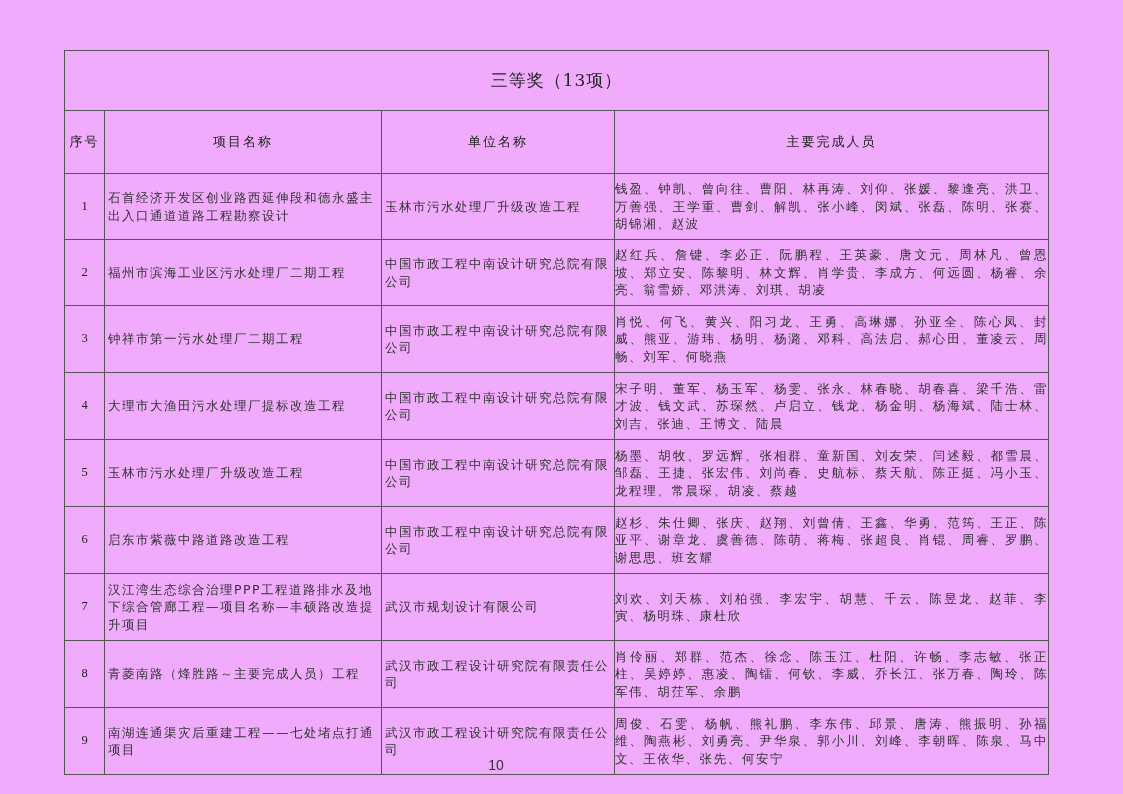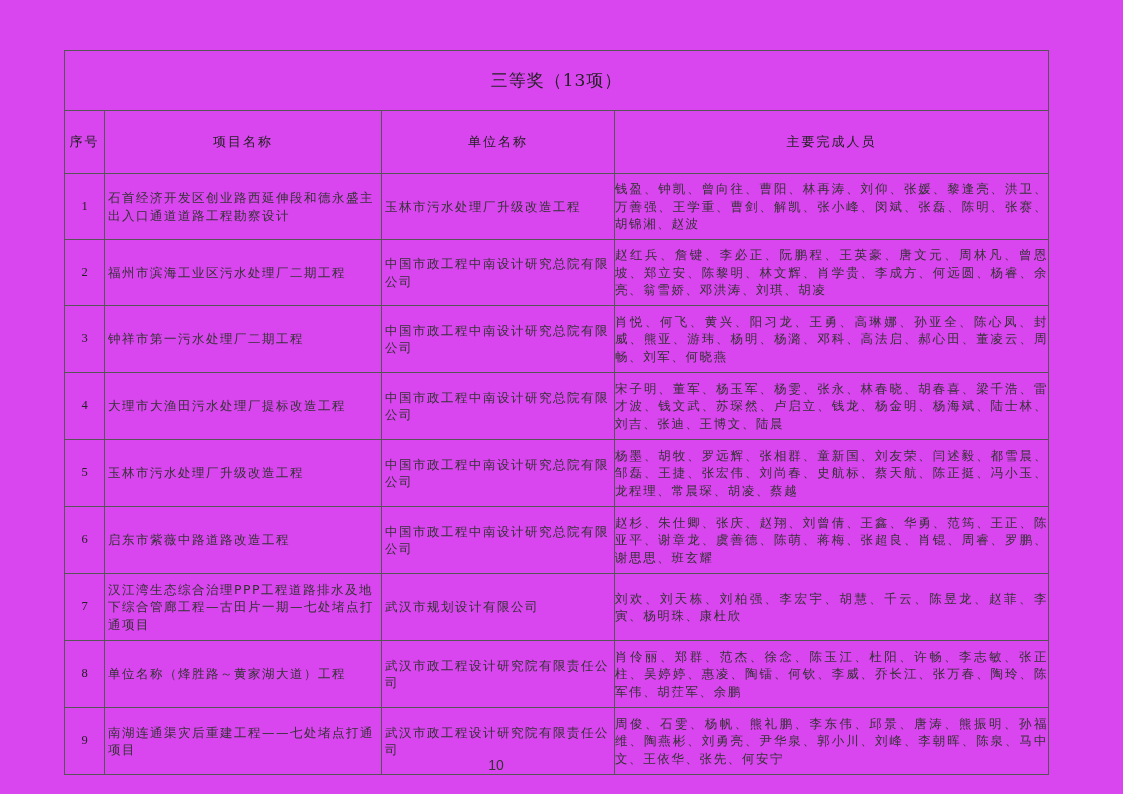--- a/index.html
+++ b/index.html
@@ -1,18 +1,18 @@
 <!DOCTYPE html>
 <html><head>
 <meta charset="utf-8">
 <style>
   html, body { margin: 0; padding: 0; background: #ffffff; }
   body { width: 1123px; height: 794px; position: relative; overflow: hidden;
          font-family: "DejaVu Serif", "Liberation Serif", serif; color: #222; }
-  .page { position: absolute; left: 0; top: 0; width: 1123px; height: 794px; background: #d946ef; }
+  .page { position: absolute; left: 0; top: 0; width: 1123px; height: 794px; background: #f0abfc; }
   table.award { position: absolute; left: 64px; top: 50px; width: 984px;
                 border-collapse: collapse; table-layout: fixed; }
   table.award td, table.award th { border: 1.5px solid #555; padding: 0; }
   .title-row td { height: 59px; text-align: center; font-size: 17px; font-weight: normal; letter-spacing: 1px; }
   .head-row th { height: 62px; font-size: 13px; font-weight: normal; text-align: center; letter-spacing: 2px; }
   .data-row td { height: 61px; font-size: 12.5px; line-height: 17.5px; vertical-align: middle; }
   .data-row.tall td { height: 62px; }
   .c-no { text-align: center; font-family: "Liberation Serif", serif; font-size: 13px; }
   .c-txt { padding: 2px 3px !important; text-align: left; letter-spacing: 1.5px;
            font-family: "DejaVu Sans", sans-serif; color: #333; }
@@ -74,27 +74,27 @@
       <td class="c-people">杨墨、胡牧、罗远辉、张相群、童新国、刘友荣、闫述毅、都雪晨、邹磊、王捷、张宏伟、刘尚春、史航标、蔡天航、陈正挺、冯小玉、龙程理、常晨琛、胡凌、蔡越</td>
     </tr>
     <tr class="data-row tall">
       <td class="c-no">6</td>
       <td class="c-txt">启东市紫薇中路道路改造工程</td>
       <td class="c-txt">中国市政工程中南设计研究总院有限公司</td>
       <td class="c-people">赵杉、朱仕卿、张庆、赵翔、刘曾倩、王鑫、华勇、范筠、王正、陈亚平、谢章龙、虞善德、陈萌、蒋梅、张超良、肖锟、周睿、罗鹏、谢思思、班玄耀</td>
     </tr>
     <tr class="data-row tall">
       <td class="c-no">7</td>
-      <td class="c-txt">汉江湾生态综合治理PPP工程道路排水及地下综合管廊工程—古田片一期—七处堵点打通项目</td>
+      <td class="c-txt">汉江湾生态综合治理PPP工程道路排水及地下综合管廊工程—项目名称—丰硕路改造提升项目</td>
       <td class="c-txt">武汉市规划设计有限公司</td>
       <td class="c-people">刘欢、刘天栋、刘柏强、李宏宇、胡慧、千云、陈昱龙、赵菲、李寅、杨明珠、康杜欣</td>
     </tr>
     <tr class="data-row tall">
       <td class="c-no">8</td>
-      <td class="c-txt">单位名称（烽胜路～黄家湖大道）工程</td>
+      <td class="c-txt">青菱南路（烽胜路～主要完成人员）工程</td>
       <td class="c-txt">武汉市政工程设计研究院有限责任公司</td>
       <td class="c-people">肖伶丽、郑群、范杰、徐念、陈玉江、杜阳、许畅、李志敏、张正柱、吴婷婷、惠凌、陶镭、何钦、李威、乔长江、张万春、陶玲、陈军伟、胡茳军、余鹏</td>
     </tr>
     <tr class="data-row tall">
       <td class="c-no">9</td>
       <td class="c-txt">南湖连通渠灾后重建工程——七处堵点打通项目</td>
       <td class="c-txt">武汉市政工程设计研究院有限责任公司</td>
       <td class="c-people">周俊、石雯、杨帆、熊礼鹏、李东伟、邱景、唐涛、熊振明、孙福维、陶燕彬、刘勇亮、尹华泉、郭小川、刘峰、李朝晖、陈泉、马中文、王依华、张先、何安宁</td>
     </tr>
   </tbody>

